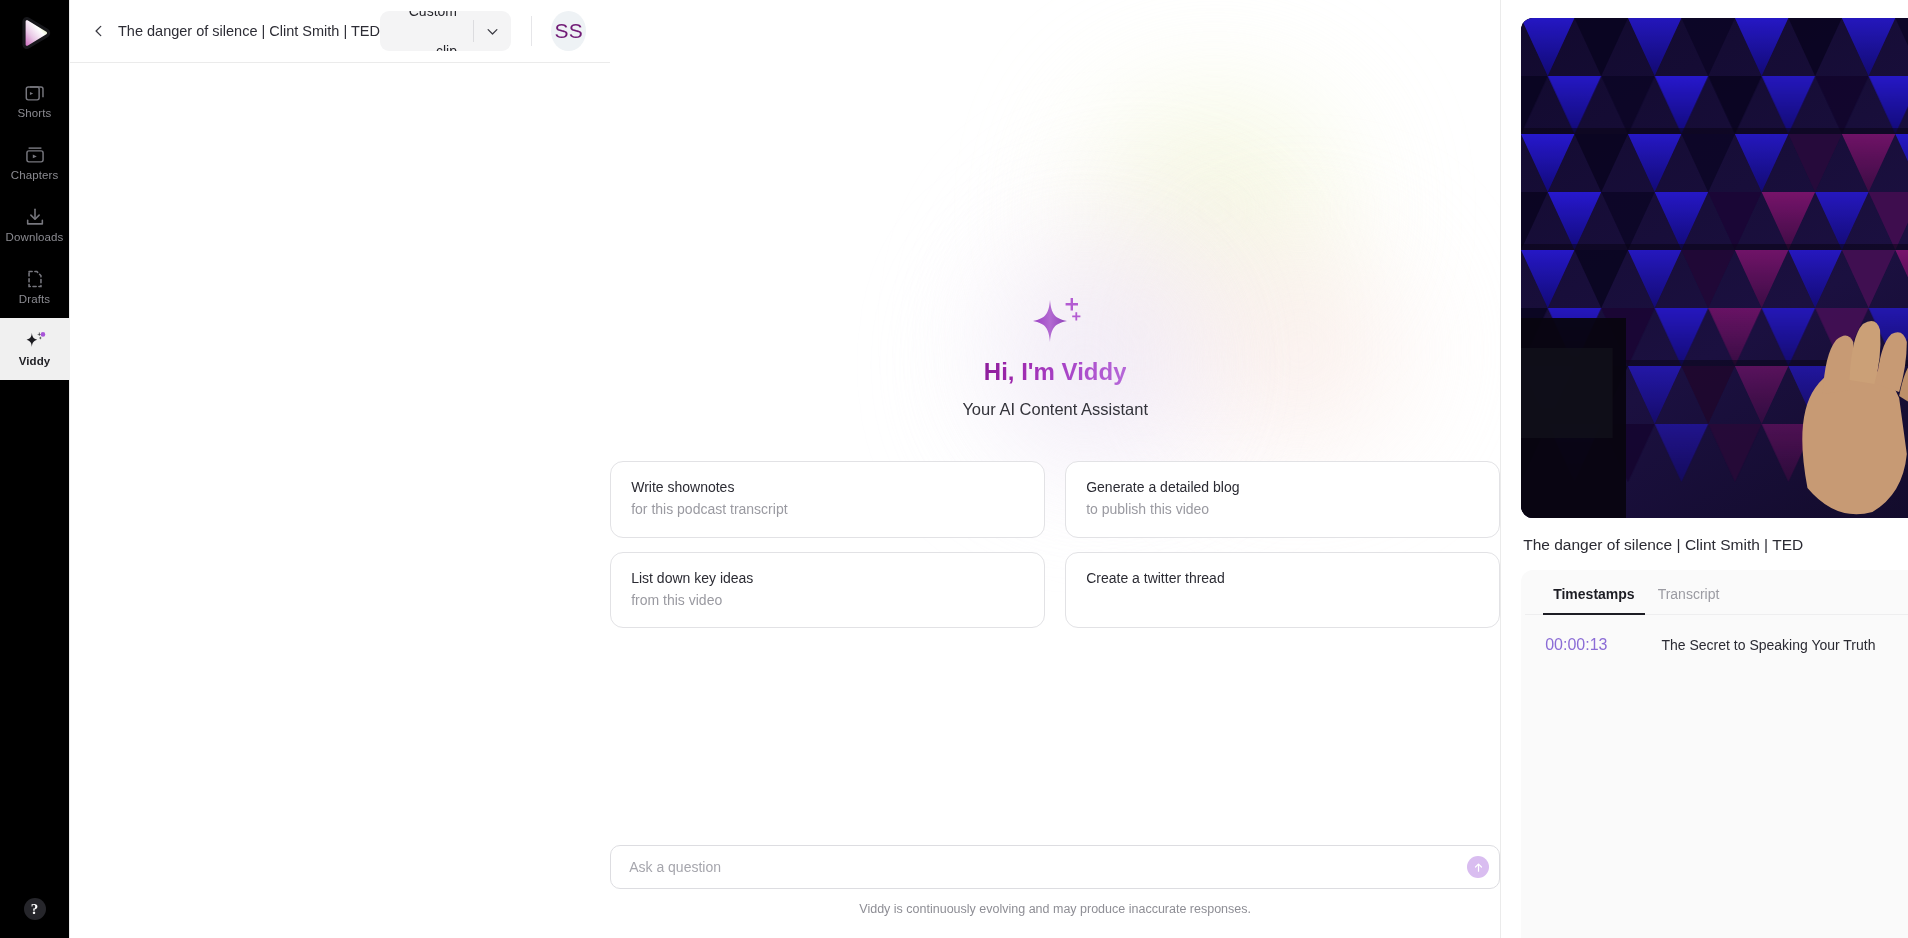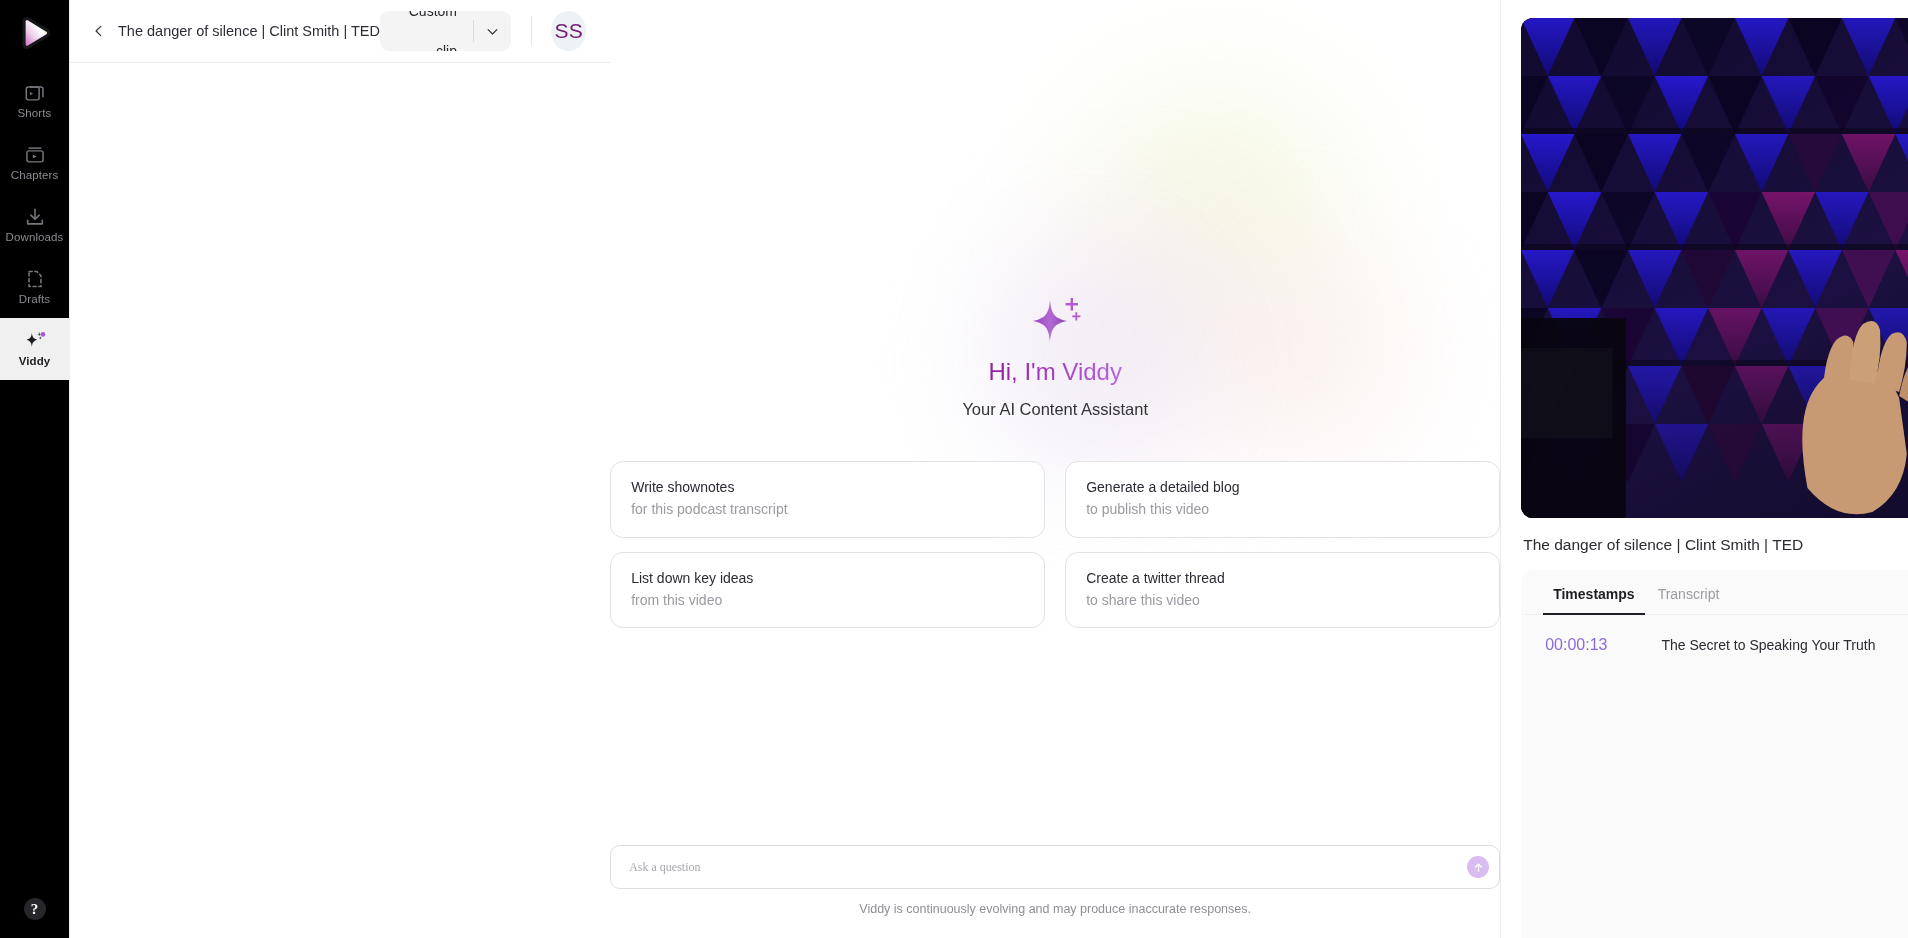--- a/index.html
+++ b/index.html
@@ -99,21 +99,21 @@
   .blob-c { width: 260px; height: 240px; left: 560px; top: 230px;
             background: radial-gradient(circle, #f6dfd9 0%, #fbefeb 55%, rgba(255,255,255,0) 72%); }
   .blob-d { width: 230px; height: 230px; left: 360px; top: 250px;
             background: radial-gradient(circle, #e2dcf2 0%, #f1eef9 55%, rgba(255,255,255,0) 72%); }
 
   .hero { position: relative; z-index: 2; width: 100%;
           display: flex; flex-direction: column; align-items: center;
           margin-top: 292px; }
   .sparkle-icon { width: 58px; height: 58px; }
   .hero-title {
-    font-size: 24px; font-weight: 400; margin-top: 8px;
+    font-size: 24px; font-weight: 700; margin-top: 8px;
     background: linear-gradient(90deg,#8e1f9c 0%, #9e28ad 22%, #a742c6 55%, #b668d8 100%);
     -webkit-background-clip: text; background-clip: text;
     -webkit-text-fill-color: transparent; color: #a03cc0; text-align: center;
   }
   .hero-sub { font-size: 16.5px; color: #34343b; margin-top: 14px; }
 
   .suggestions {
     position: relative; z-index: 2;
     width: 890px; margin-top: 42px;
     display: grid; grid-template-columns: 1fr 1fr; gap: 14px 20px;
@@ -128,22 +128,22 @@
 
   .composer-wrap {
     position: absolute; bottom: 22px; left: 0; right: 0; z-index: 3;
     display: flex; flex-direction: column; align-items: center;
   }
   .composer {
     width: 890px; height: 44px; border: 1px solid #dddde1; border-radius: 10px;
     display: flex; align-items: center; padding: 0 10px 0 18px; background: #fff;
   }
   .composer input {
-    flex: 1; border: 0; outline: 0; font-size: 12px; color: #2b2b33;
-    background: transparent; font-family: Liberation Serif, serif;
+    flex: 1; border: 0; outline: 0; font-size: 14px; color: #2b2b33;
+    background: transparent; font-family: Liberation Sans, sans-serif;
   }
   .composer input::placeholder { color: #a6a6ad; }
   .send-btn {
     width: 22px; height: 22px; border-radius: 50%;
     background: #d9bdf0; display: flex; align-items: center; justify-content: center;
     cursor: pointer; flex: 0 0 22px;
   }
   .disclaimer { font-size: 12.5px; color: #8e8e95; margin-top: 13px; }
 
   
@@ -326,21 +326,20 @@
           <div class="sugg-card">
             <div class="sugg-title">Generate a detailed blog</div>
             <div class="sugg-sub">to publish this video</div>
           </div>
           <div class="sugg-card">
             <div class="sugg-title">List down key ideas</div>
             <div class="sugg-sub">from this video</div>
           </div>
           <div class="sugg-card">
             <div class="sugg-title">Create a twitter thread</div>
-            <div class="sugg-sub">to share this video</div>
           </div>
         </div>
 
         <div class="composer-wrap">
           <div class="composer">
             <input type="text" placeholder="Ask a question" value="" style="">
             <span class="send-btn">
               <svg width="11" height="11" viewBox="0 0 24 24" fill="none" stroke="#ffffff" stroke-width="2.6" stroke-linecap="round" stroke-linejoin="round">
                 <path d="M12 20 L12 5"></path>
                   <path d="M5.5 11 L12 4.5 L18.5 11"></path>

